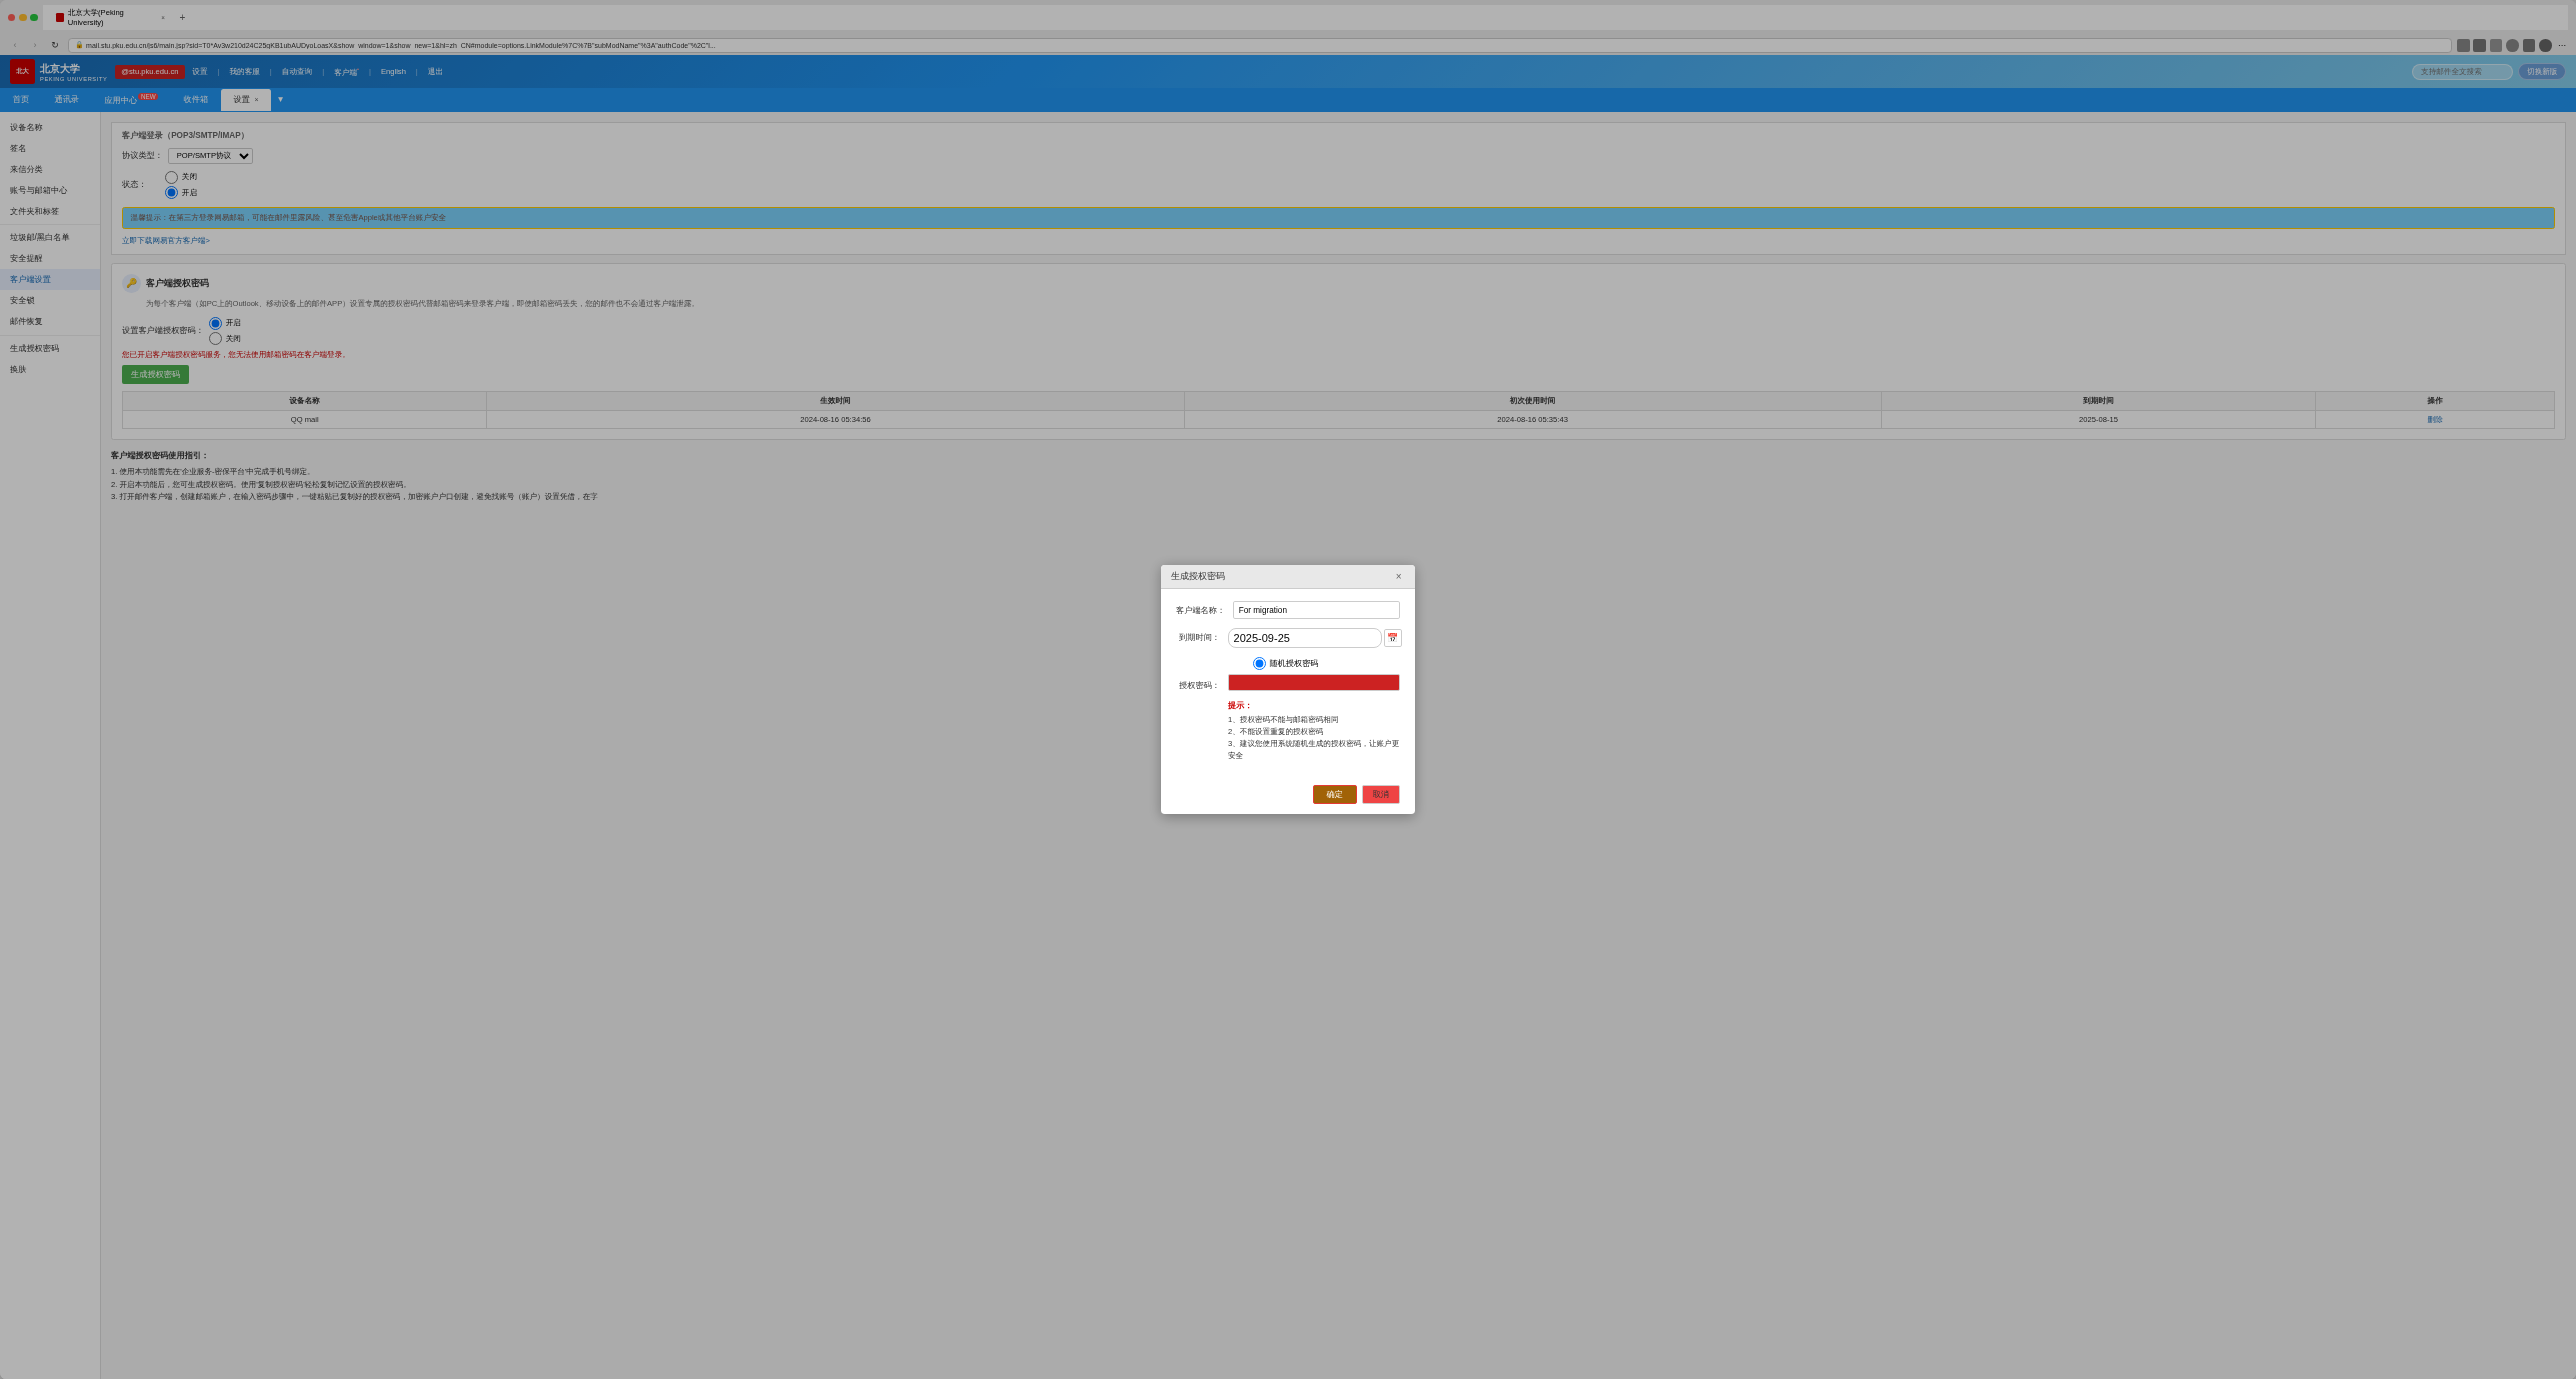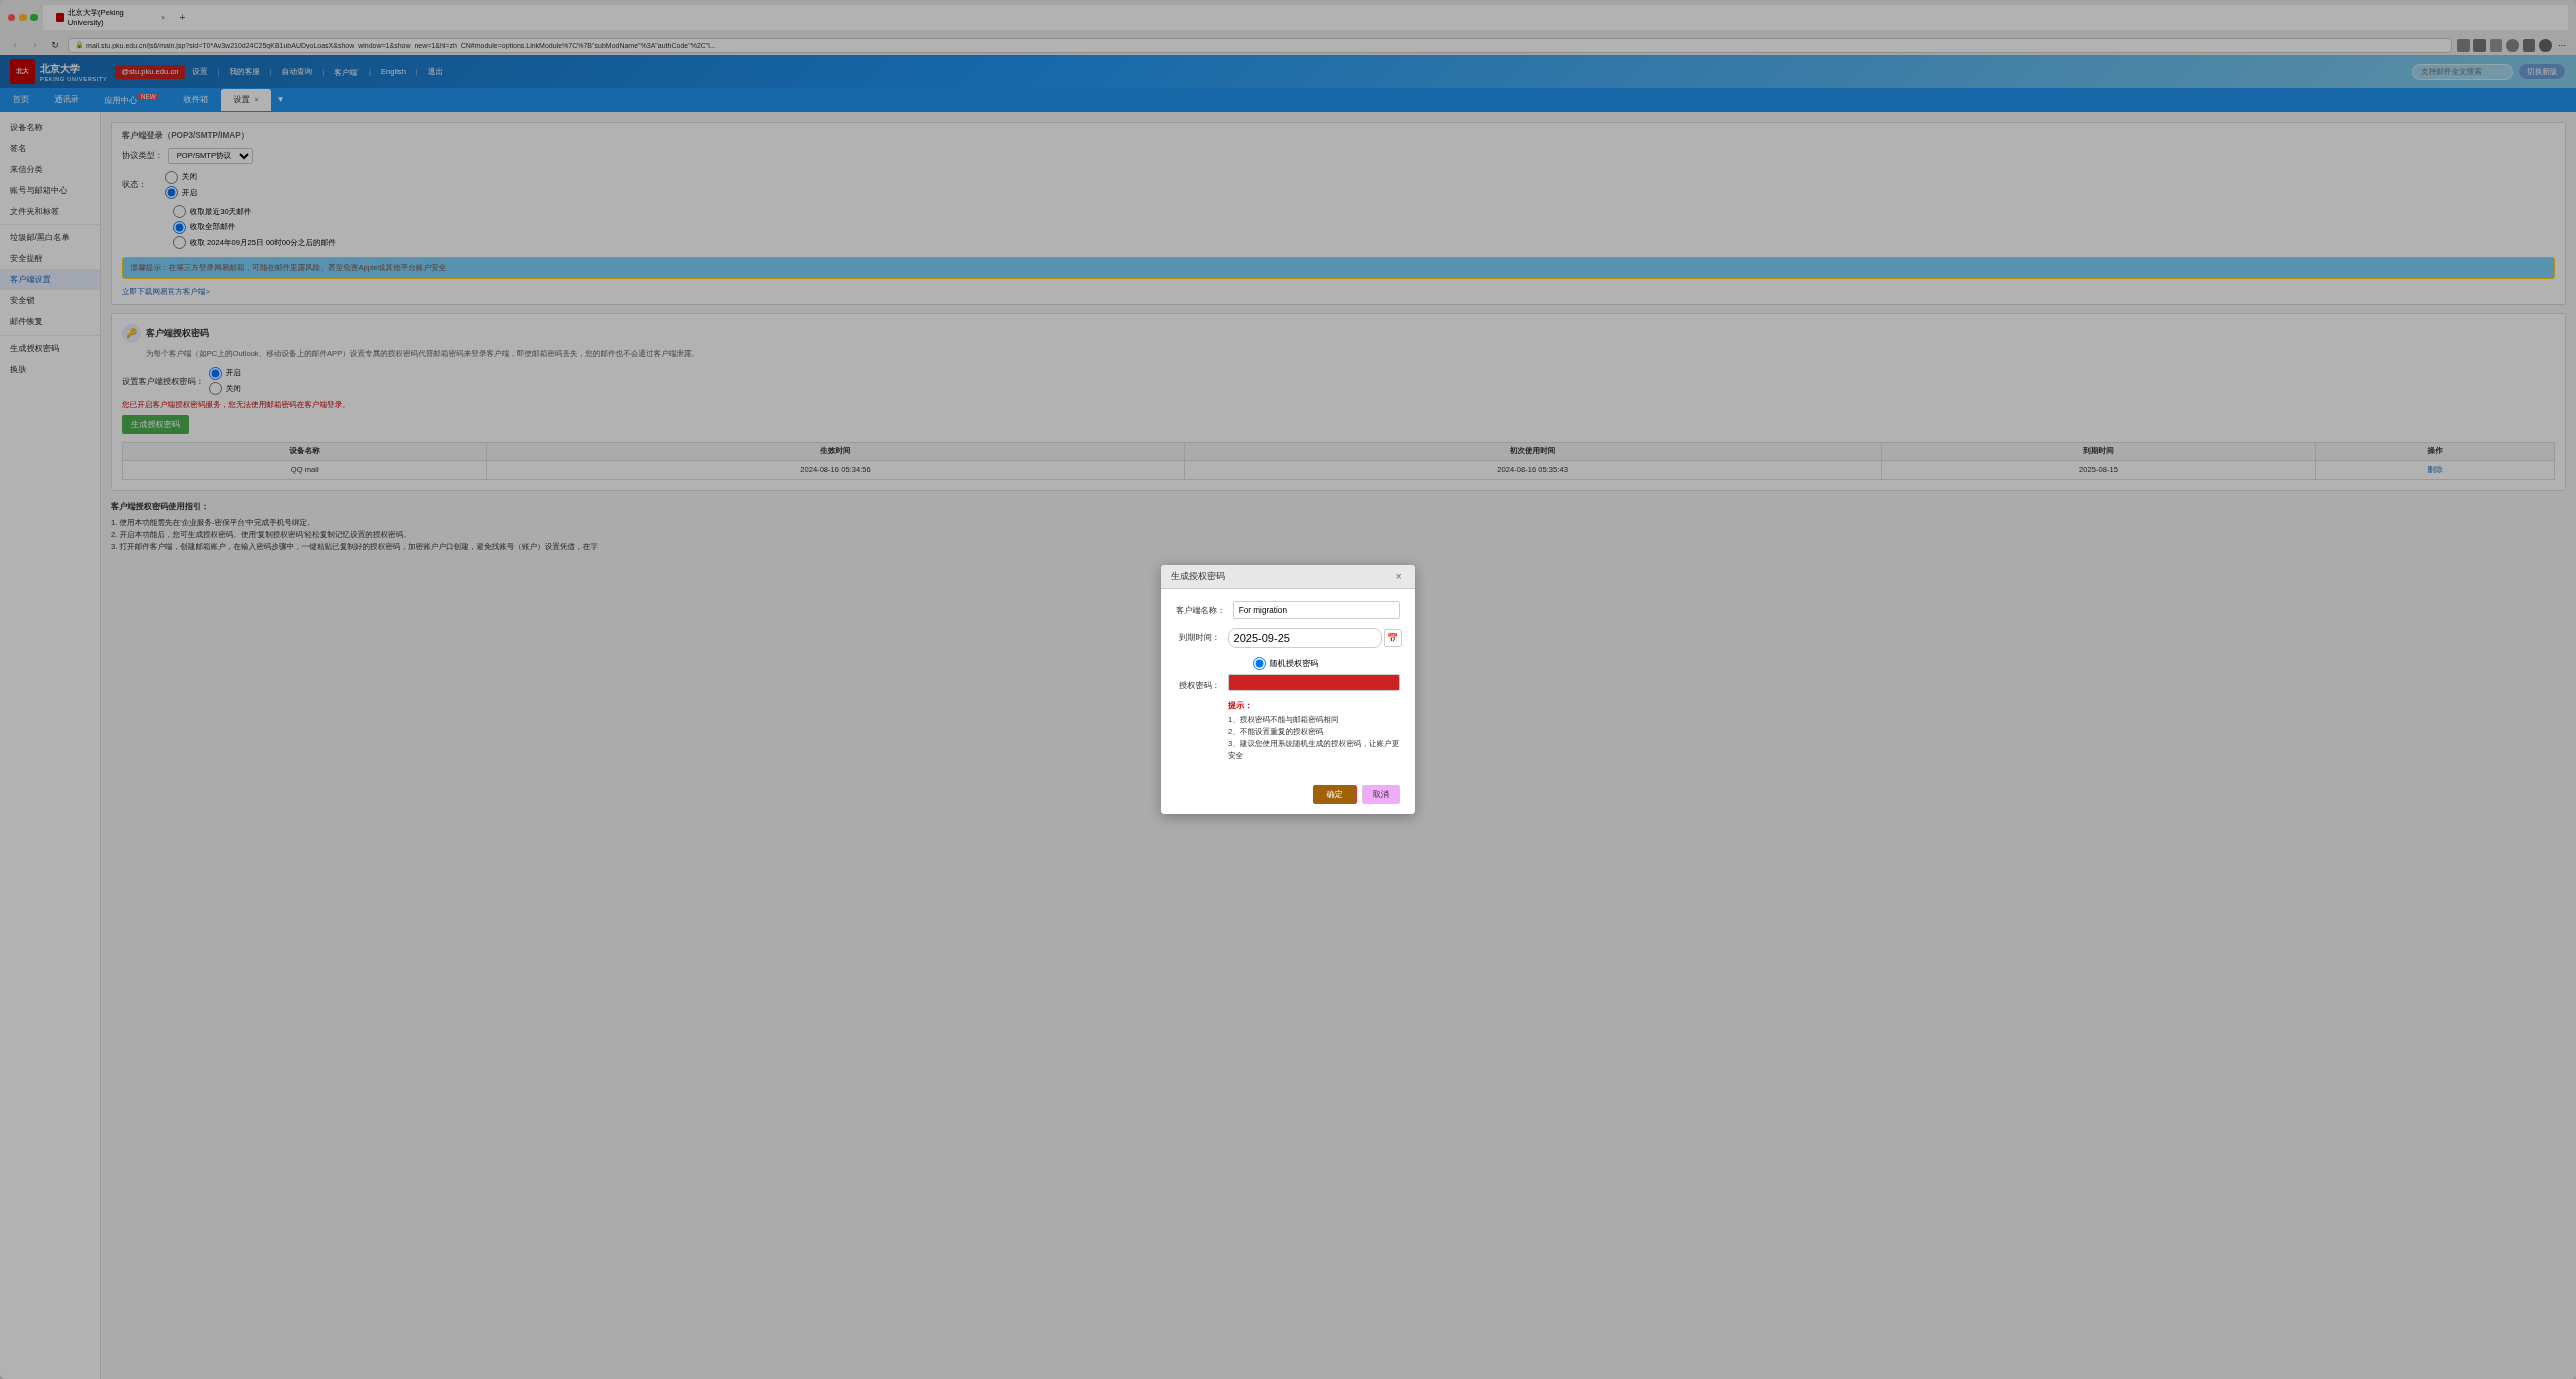--- a/index.html
+++ b/index.html
@@ -114,21 +114,21 @@
     .modal-date-input { flex: 1; display: flex; align-items: center; gap: 2.5px; }
     .modal-date-field { flex: 1; border: 0.6px solid #ccc; border-radius: 8px; padding: 3.2px 5px; font-size: 11px; }
     .date-picker-btn { width: 18px; height: 18px; background: white; border: 0.6px solid #ccc; border-radius: 1.9px; cursor: pointer; display: flex; align-items: center; justify-content: center; font-size: 9px; }
     .modal-radio-item { display: flex; align-items: center; gap: 3.8px; font-size: 8.2px; padding-left: 25px; }
     .modal-password-field { flex: 1; }
     .modal-tips { margin-bottom: 10px; margin-left: 52px; }
     .modal-tips-title { color: #cc0000; font-size: 8.2px; font-weight: bold; margin-bottom: 2.5px; }
     .modal-tips-item { font-size: 7.6px; color: #333; line-height: 1.6; }
     .modal-footer { display: flex; justify-content: flex-end; gap: 5px; padding: 0 15px 10px; }
     .modal-confirm-btn { background: #a16207; color: white; border: 1.3px solid #e53935; border-radius: 1.9px; padding: 3.2px 12.7px; font-size: 8.2px; cursor: pointer; }
-    .modal-cancel-btn { background: #f0abfc; color: #333; border: 0.6px solid #ccc; border-radius: 1.9px; padding: 3.2px 10px; font-size: 8.2px; cursor: pointer; }
+    .modal-cancel-btn { background: #ef4444; color: #333; border: 0.6px solid #ccc; border-radius: 1.9px; padding: 3.2px 10px; font-size: 8.2px; cursor: pointer; }
 
     
     .page-section { background: white; border: 0.6px solid #ddd; padding: 7.6px 10px; margin-bottom: 7.6px; }
     .client-login-header { font-size: 8.2px; color: #666; font-weight: bold; margin-bottom: 6.3px; }
   </style>
 </head>
 <body>
 
 <div class="browser-chrome">
 
@@ -240,34 +240,20 @@
           <div class="radio-group">
             <label class="radio-item">
               <input type="radio" name="status" style=""> 
                 <span>关闭</span>
             </label>
             <label class="radio-item">
               <input type="radio" name="status" checked="" style=""> 
                 <span>开启</span>
             </label>
           </div>
-        </div>
-        <div class="radio-group" style="margin-left:51px;">
-          <label class="radio-item">
-            <input type="radio" name="receive" style=""> 
-              <span>收取最近30天邮件</span>
-          </label>
-          <label class="radio-item">
-            <input type="radio" name="receive" checked="" style=""> 
-              <span>收取全部邮件</span>
-          </label>
-          <label class="radio-item">
-            <input type="radio" name="receive" style=""> 
-              <span>收取 2024年09月25日 00时00分之后的邮件</span>
-          </label>
         </div>
         <div class="warning-box">
           <span>温馨提示：在第三方登录网易邮箱，可能在邮件里露风险、甚至危害Apple或其他平台账户安全</span>
         </div>
         <a class="link">立即下载网易官方客户端&gt;</a>
       </div>
 
       <div class="auth-section">
         <div class="auth-section-title">
           <div class="auth-icon">

